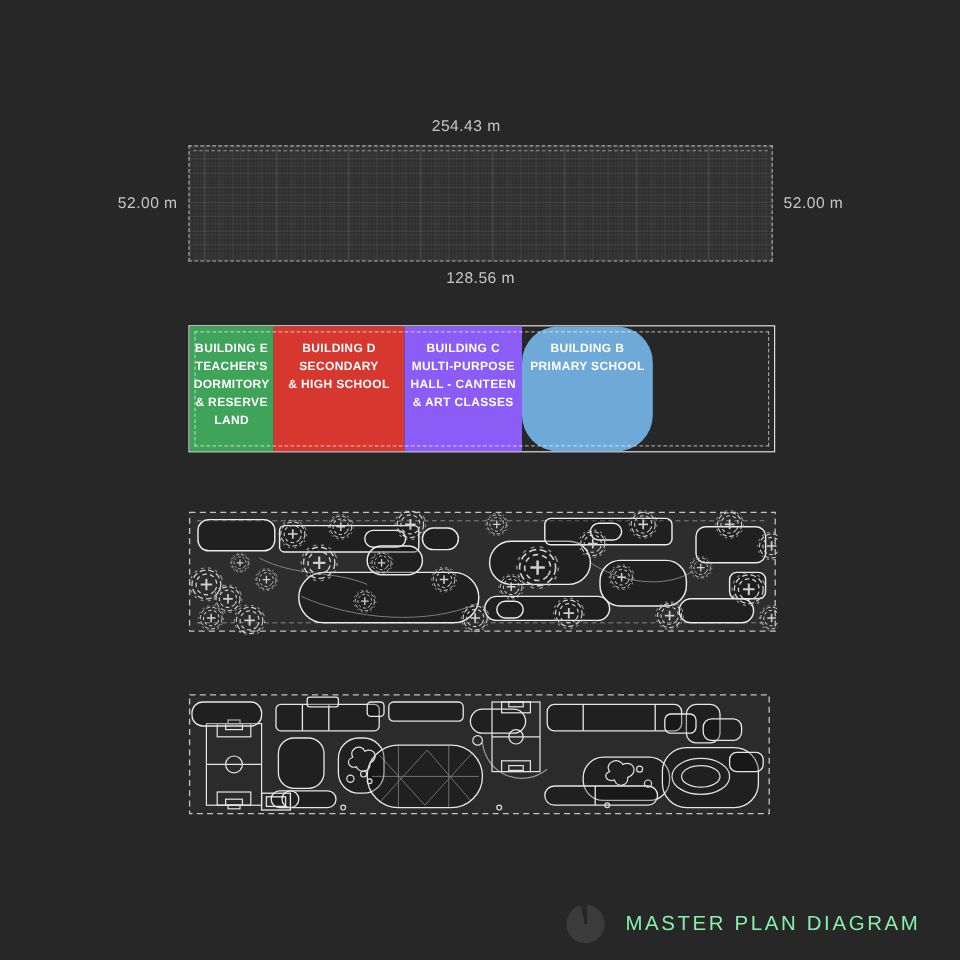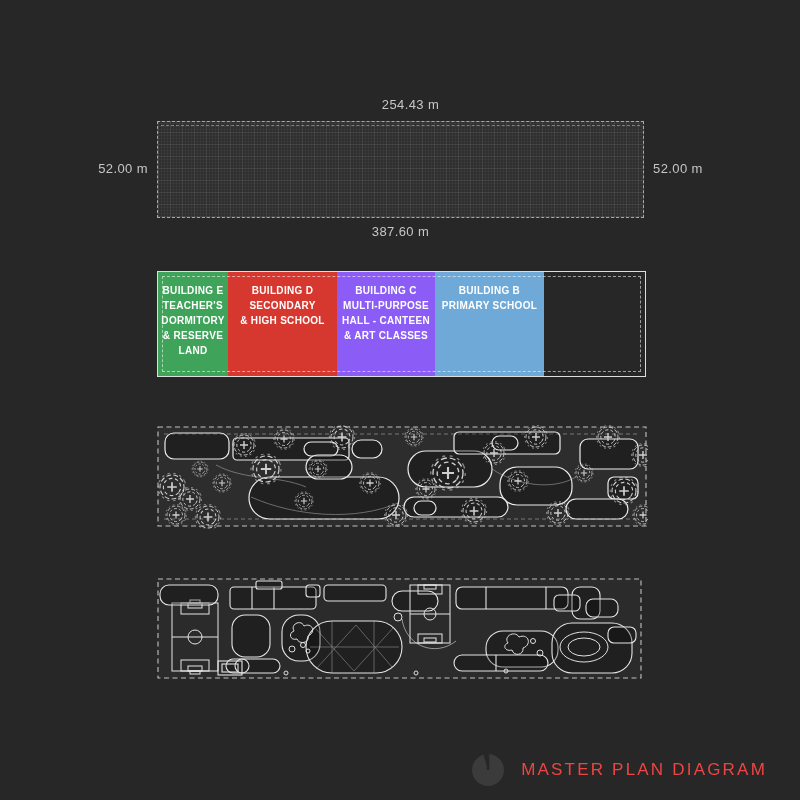--- a/index.html
+++ b/index.html
@@ -36,45 +36,45 @@
     content:"";position:absolute;left:4px;top:4px;right:4px;bottom:4px;
     border:1px dashed rgba(255,255,255,.55);pointer-events:none;
   }
   .legend-cell{
     height:100%;display:flex;justify-content:center;align-items:flex-start;
     padding-top:11px;box-sizing:border-box;
   }
   .legend-cell:nth-child(1){width:70px;}
   .legend-cell:nth-child(2){width:109px;}
   .legend-cell:nth-child(3){width:98px;}
-  .legend-cell:nth-child(4){width:109px;}
+  .legend-cell:nth-child(4){width:109px;border-radius:30px;}
   .legend-cell:nth-child(5){width:101px;}
   .legend-cell .lbl{
     color:#ffffff;font-weight:bold;font-size:10px;line-height:15px;
     text-align:center;letter-spacing:.3px;white-space:pre-line;
   }
   
   .plan{position:absolute;}
   .plan svg{display:block;}
   
   .footer{
     position:absolute;right:33px;top:751px;height:38px;
     display:flex;align-items:center;gap:16px;
   }
   .footer .title{
-    color:#ef4444;font-size:17px;letter-spacing:2.2px;font-weight:400;
+    color:#86efac;font-size:17px;letter-spacing:2.2px;font-weight:400;
   }
 </style>
 </head>
 <body>
 
-<div class="dim-label" style="left:167px;top:97px;width:487px;text-align:center;">254.43 m</div>
+<div class="dim-label" style="left:145px;top:97px;width:487px;text-align:center;">254.43 m</div>
 <div class="dim-label" style="left:68px;top:161px;width:80px;text-align:right;">52.00 m</div>
 <div class="dim-label" style="left:653px;top:161px;width:80px;text-align:left;">52.00 m</div>
-<div class="dim-label" style="left:157px;top:224px;width:487px;text-align:center;">387.60 m</div>
+<div class="dim-label" style="left:157px;top:224px;width:487px;text-align:center;">128.56 m</div>
 
 <div class="site-rect"></div>
 
 <div class="legend">
   <div class="legend-cell" style="background: rgb(63, 163, 90);">
     <div class="lbl">BUILDING E
 TEACHER'S
 DORMITORY
 &amp; RESERVE
 LAND</div>

